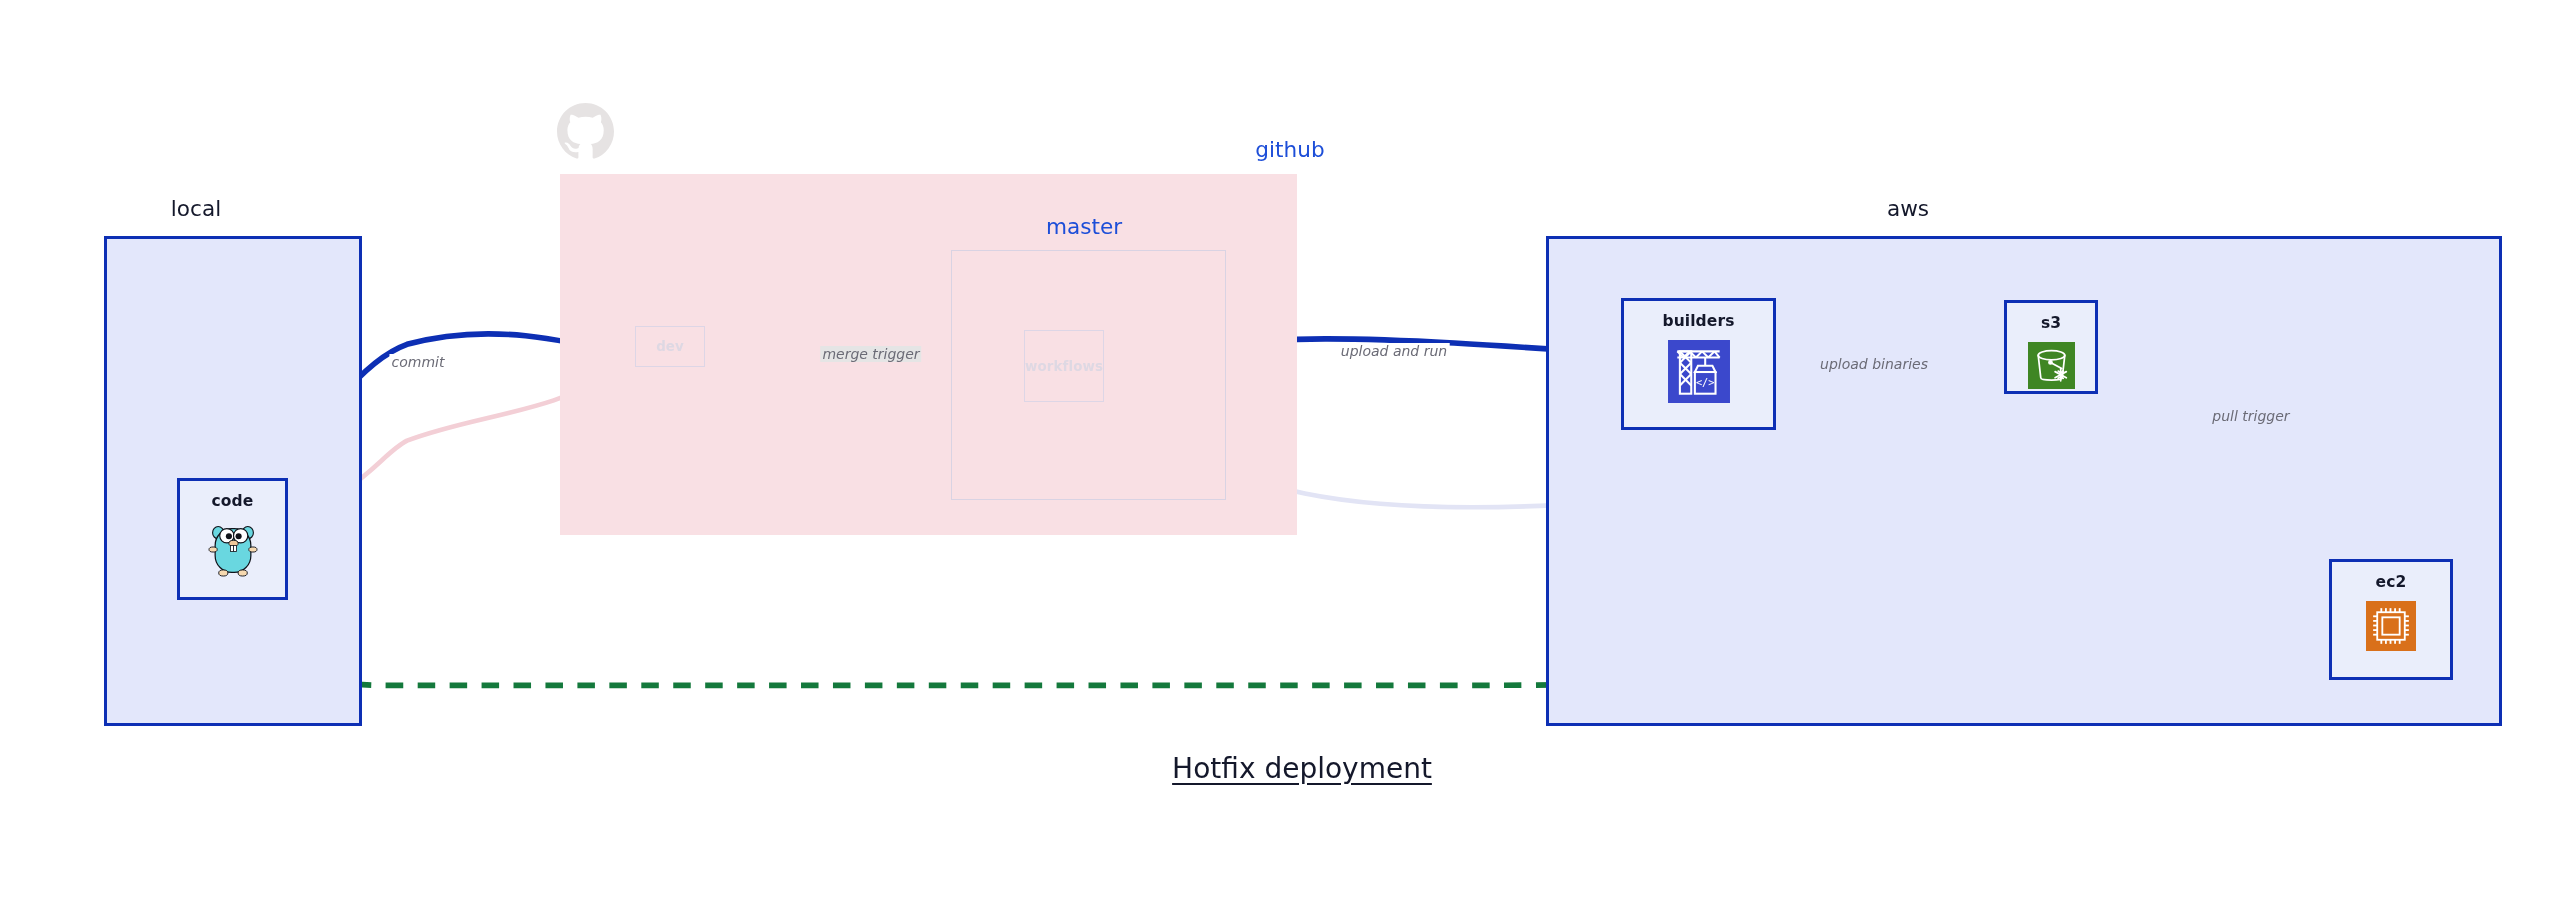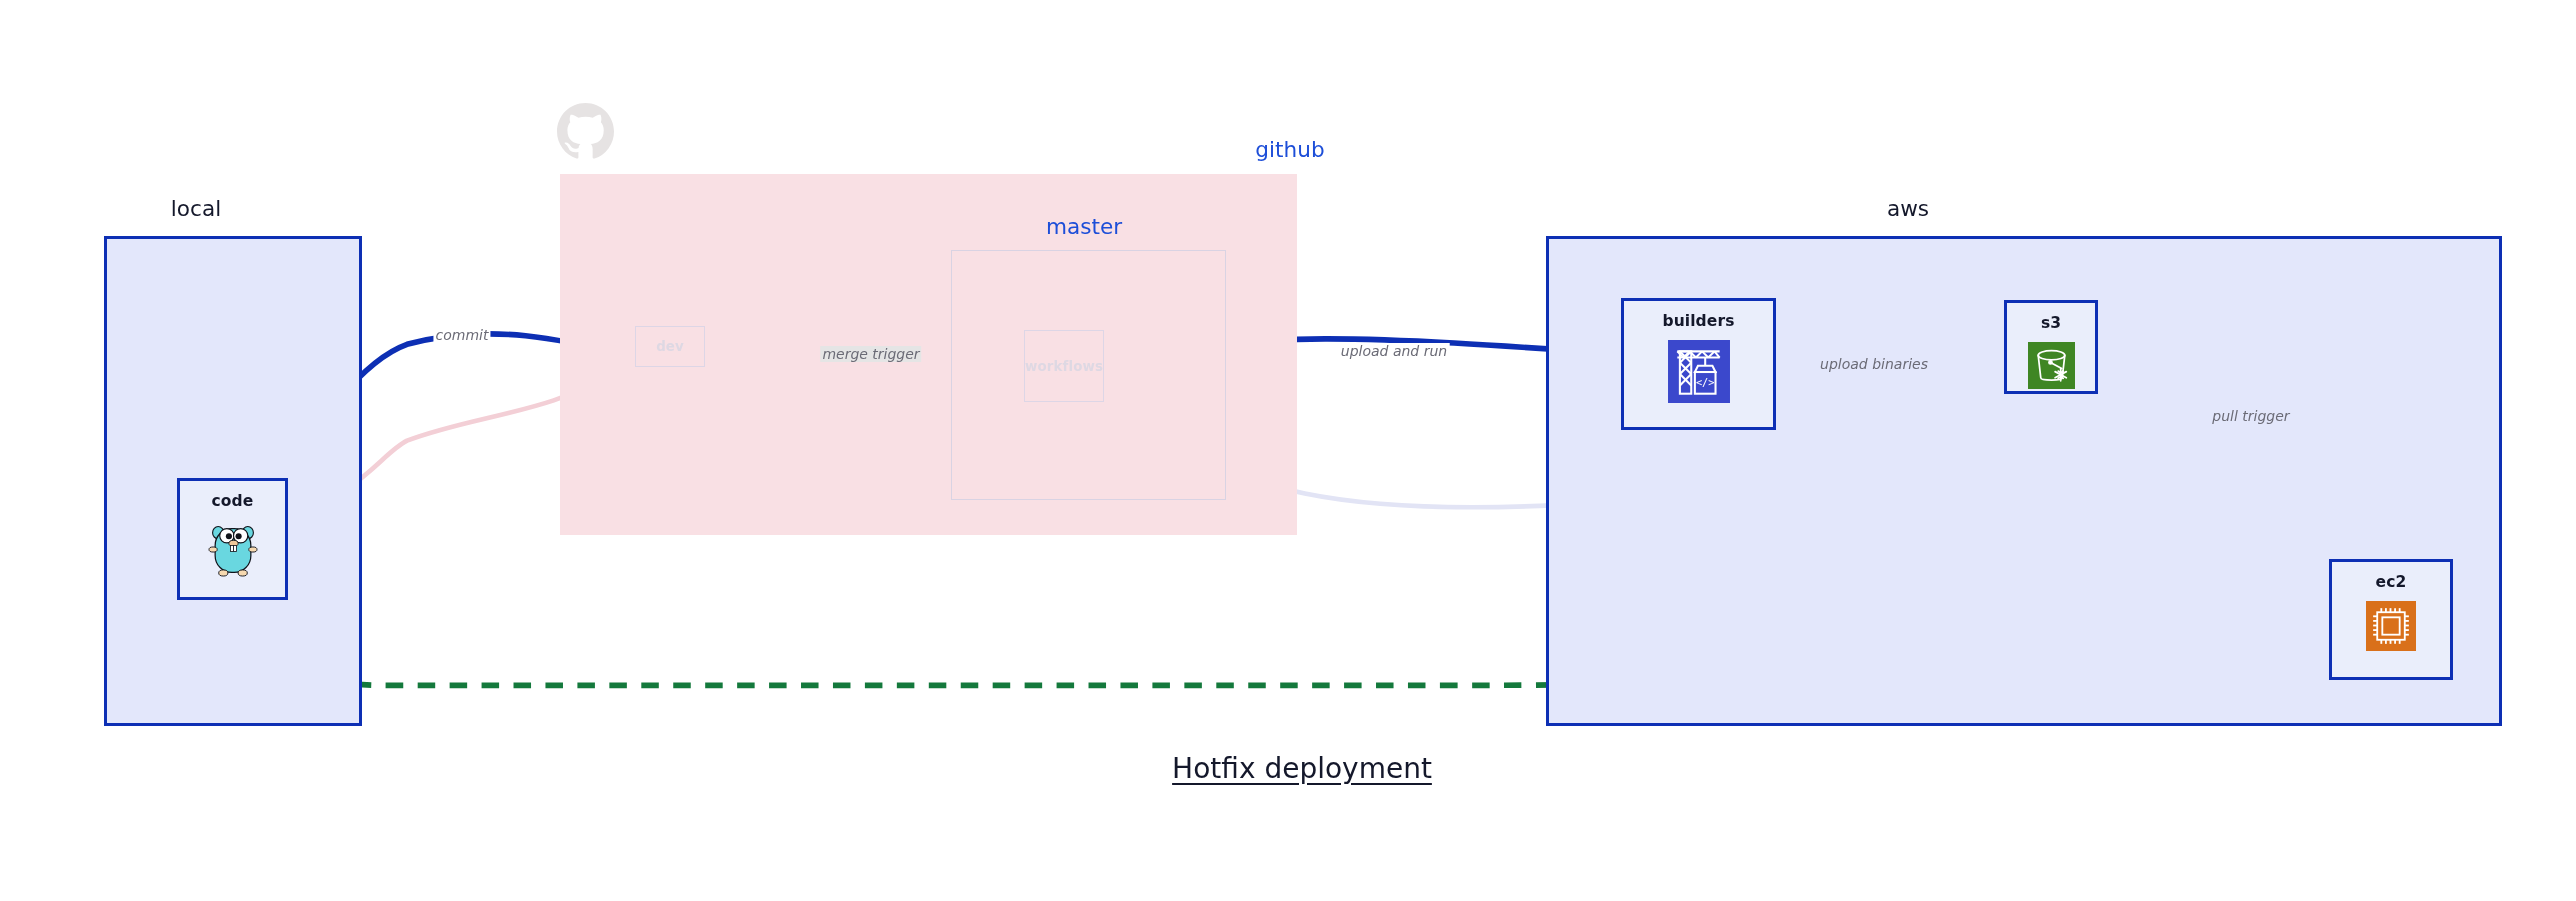--- a/index.html
+++ b/index.html
@@ -259,21 +259,21 @@
           <line x1="76" y1="30" x2="84" y2="30"></line>
             <line x1="76" y1="39" x2="84" y2="39"></line>
           <line x1="76" y1="48" x2="84" y2="48"></line>
             <line x1="76" y1="57" x2="84" y2="57"></line>
           <line x1="76" y1="66" x2="84" y2="66"></line>
         </g>
       </svg>
     </div>
   </div>
 
-  <div class="edge-label on-white" style="left:418px;top:335px;margin-left:44px;">commit</div>
+  <div class="edge-label on-white" style="left:418px;top:362px;">commit</div>
 
   <div class="edge-label on-pink" style="left:871px;top:354px;">merge trigger</div>
 
   <div class="edge-label on-white" style="left:1394px;top:351px;">upload and run</div>
 
   <div class="edge-label on-blue" style="left:1874px;top:364px;">upload binaries</div>
 
   <div class="edge-label on-blue" style="left:2251px;top:416px;">pull trigger</div>
 
   <div id="diagram-title">Hotfix deployment</div>

